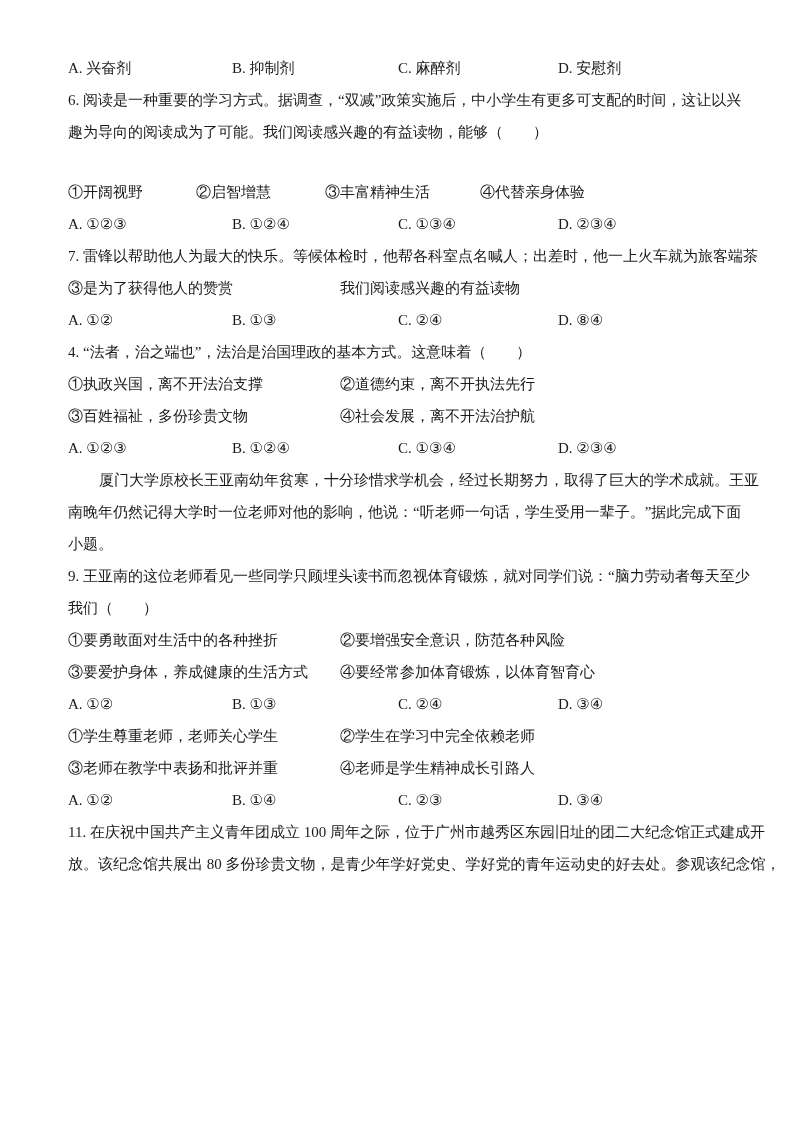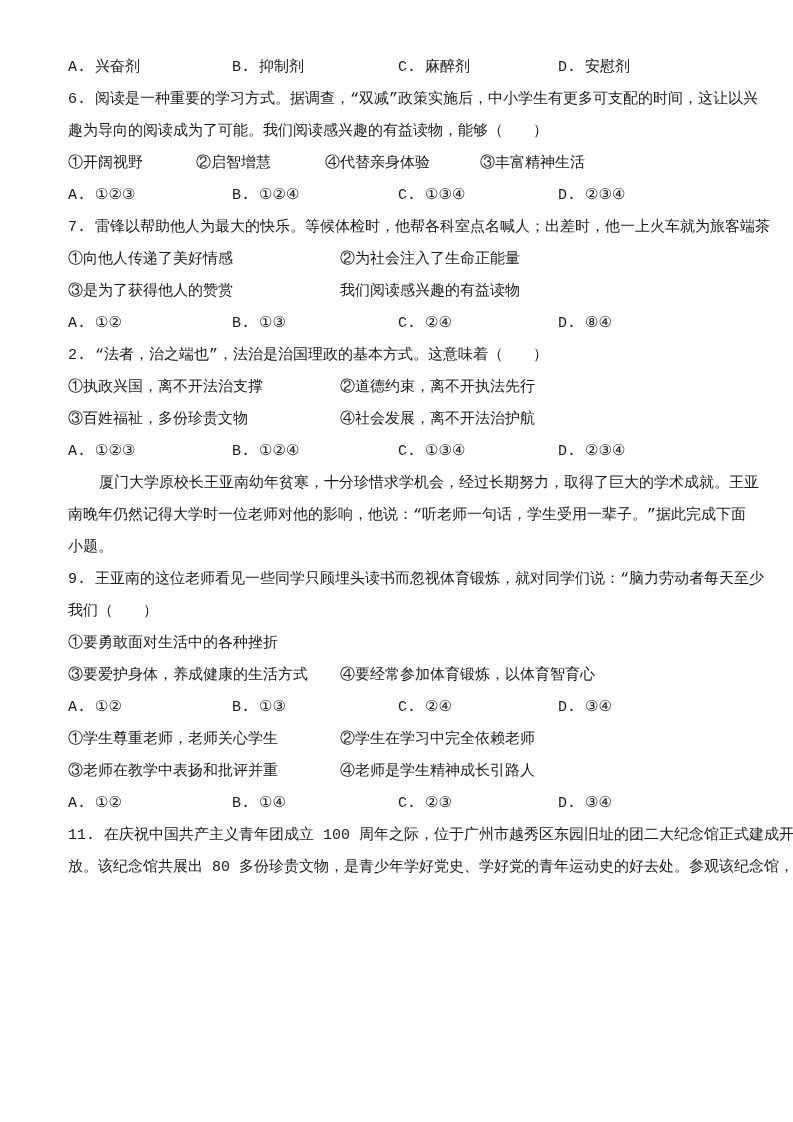--- a/index.html
+++ b/index.html
@@ -18,41 +18,41 @@
     left: 0; top: 0;
     width: 793px;
     height: 1122px;
     background: #ffffff;
   }
   .content {
     position: absolute;
     left: 68px;
     top: 52px;
     width: 662px;
-    font-family: Liberation Mono, monospace;
+    font-family: Liberation Serif, serif;
     font-size: 15px;
     line-height: 32px;
     color: #1a1a1a;
   }
   .block { margin: 0; }
   .line {
     margin: 0;
     white-space: nowrap;
     height: 32px;
   }
   .row {
     display: grid;
     height: 32px;
   }
   .row .cell {
     white-space: nowrap;
     height: 32px;
   }
   .row.answers { grid-template-columns: 164px 166px 160px 1fr; }
-  .row.sub4    { grid-template-columns: 128px 129px 155px 1fr; }
+  .row.sub4    { grid-template-columns: 128px 129px 155px 1fr; margin-top: 28px; }
   .row.sub2    { grid-template-columns: 272px 1fr; }
   .block.passage .line:first-child { text-indent: 31px; }
 </style>
 </head>
 <body style="background: rgb(255, 255, 255);">
 
 <main class="page">
   <section class="content" id="content" style="color: rgb(26, 26, 26);">
       <div class="block answers row answers">
         <span class="cell">A. 兴奋剂</span>
@@ -60,48 +60,44 @@
         <span class="cell">C. 麻醉剂</span>
         <span class="cell">D. 安慰剂</span>
       </div>
       <div class="block stem">
         <p class="line">6. 阅读是一种重要的学习方式。据调查，“双减”政策实施后，中小学生有更多可支配的时间，这让以兴</p>
         <p class="line">趣为导向的阅读成为了可能。我们阅读感兴趣的有益读物，能够（　　）</p>
       </div>
       <div class="block sub4 row sub4">
         <span class="cell">①开阔视野</span>
         <span class="cell">②启智增慧</span>
+        <span class="cell">③丰富精神生活</span>
         <span class="cell">④代替亲身体验</span>
-        <span class="cell">③丰富精神生活</span>
       </div>
       <div class="block answers row answers">
         <span class="cell">A. ①②③</span>
         <span class="cell">B. ①②④</span>
         <span class="cell">C. ①③④</span>
         <span class="cell">D. ②③④</span>
       </div>
       <div class="block stem">
         <p class="line">7. 雷锋以帮助他人为最大的快乐。等候体检时，他帮各科室点名喊人；出差时，他一上火车就为旅客端茶</p>
-      </div>
-      <div class="block sub2 row sub2">
-        <span class="cell">①向他人传递了美好情感</span>
-        <span class="cell">②为社会注入了生命正能量</span>
       </div>
       <div class="block sub2 row sub2">
         <span class="cell">③是为了获得他人的赞赏</span>
         <span class="cell">我们阅读感兴趣的有益读物</span>
       </div>
       <div class="block answers row answers">
         <span class="cell">A. ①②</span>
         <span class="cell">B. ①③</span>
         <span class="cell">C. ②④</span>
         <span class="cell">D. ⑧④</span>
       </div>
       <div class="block stem">
-        <p class="line">2. “法者，治之端也”，法治是治国理政的基本方式。这意味着（　　）</p>
+        <p class="line">4. “法者，治之端也”，法治是治国理政的基本方式。这意味着（　　）</p>
       </div>
       <div class="block sub2 row sub2">
         <span class="cell">①执政兴国，离不开法治支撑</span>
         <span class="cell">②道德约束，离不开执法先行</span>
       </div>
       <div class="block sub2 row sub2">
         <span class="cell">③百姓福祉，多份珍贵文物</span>
         <span class="cell">④社会发展，离不开法治护航</span>
       </div>
       <div class="block answers row answers">
@@ -114,20 +110,21 @@
         <p class="line">厦门大学原校长王亚南幼年贫寒，十分珍惜求学机会，经过长期努力，取得了巨大的学术成就。王亚</p>
         <p class="line">南晚年仍然记得大学时一位老师对他的影响，他说：“听老师一句话，学生受用一辈子。”据此完成下面</p>
         <p class="line">小题。</p>
       </div>
       <div class="block stem">
         <p class="line">9. 王亚南的这位老师看见一些同学只顾埋头读书而忽视体育锻炼，就对同学们说：“脑力劳动者每天至少</p>
         <p class="line">我们（　　）</p>
       </div>
       <div class="block sub2 row sub2">
         <span class="cell">①要勇敢面对生活中的各种挫折</span>
+        <span class="cell">②要增强安全意识，防范各种风险</span>
       </div>
       <div class="block sub2 row sub2">
         <span class="cell">③要爱护身体，养成健康的生活方式</span>
         <span class="cell">④要经常参加体育锻炼，以体育智育心</span>
       </div>
       <div class="block answers row answers">
         <span class="cell">A. ①②</span>
         <span class="cell">B. ①③</span>
         <span class="cell">C. ②④</span>
         <span class="cell">D. ③④</span>

